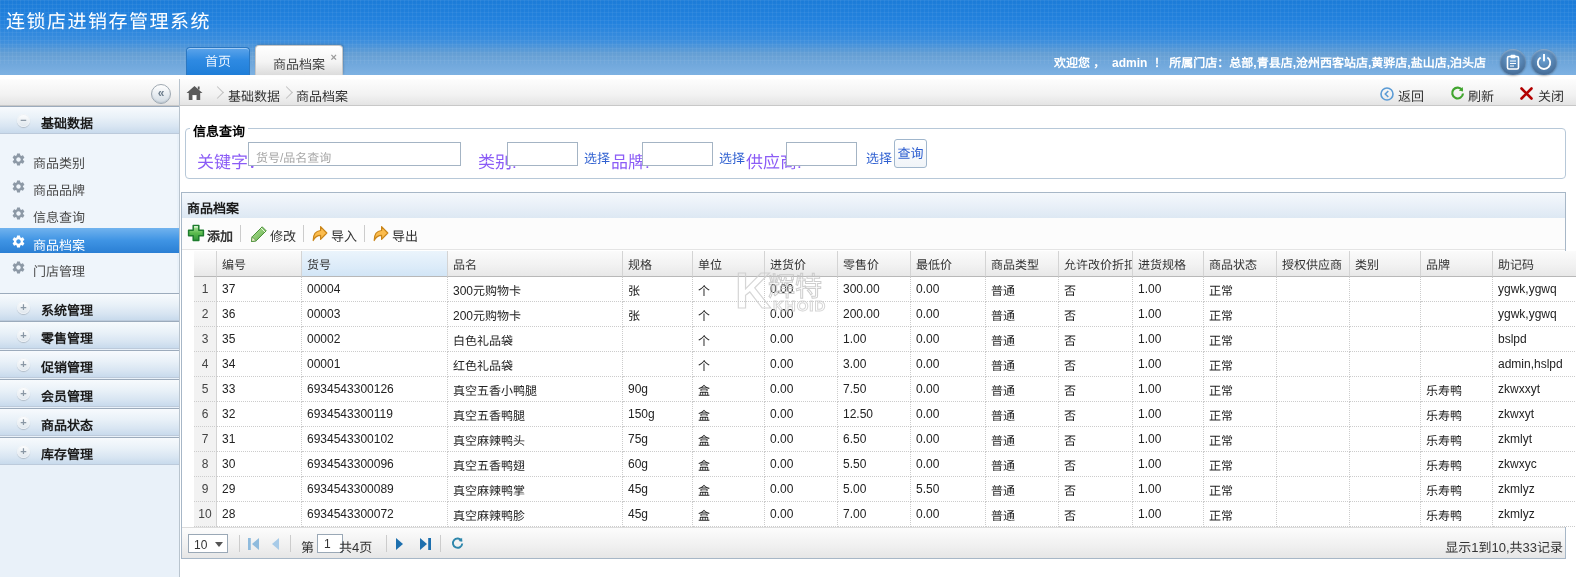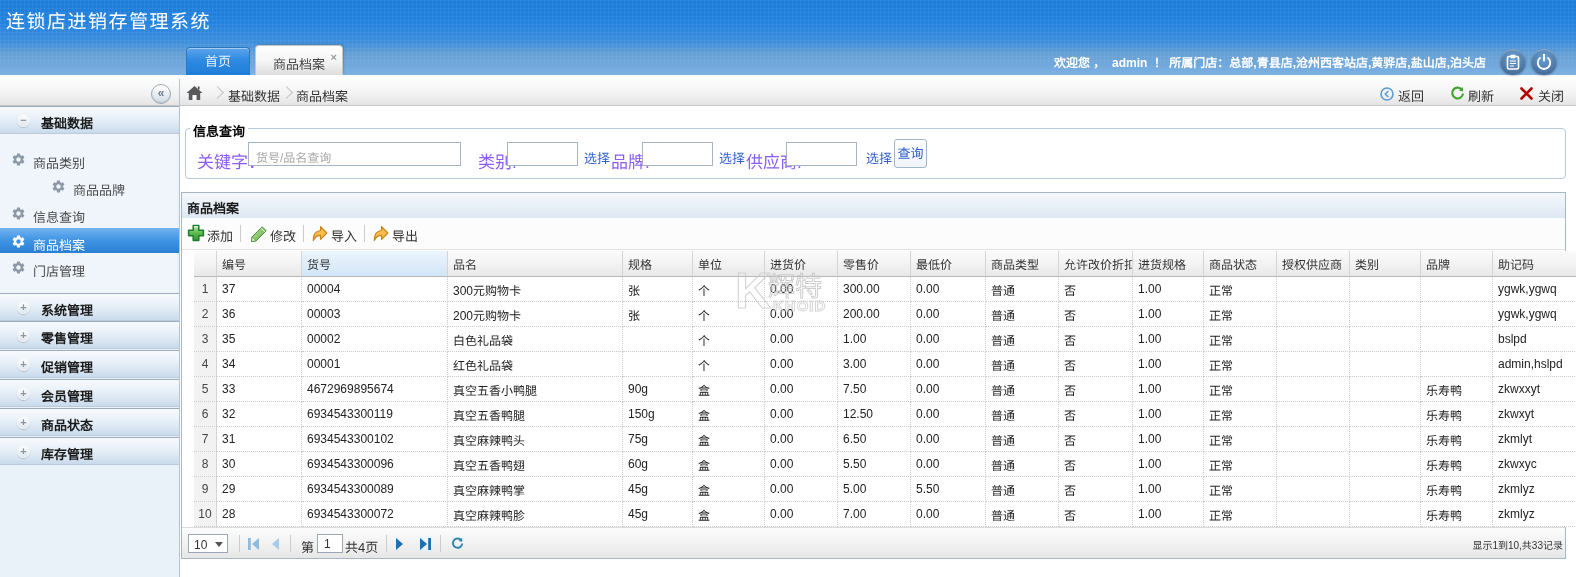--- a/index.html
+++ b/index.html
@@ -95,21 +95,21 @@
 #grid th.rn{padding:0;}
 
 #pager{left:0;top:334px;width:1383px;height:31px;box-sizing:border-box;border-top:1px solid #dcdcdc;
   background:linear-gradient(180deg,#fcfcfc 0%,#f0f0f0 60%,#e6e6e6 100%);}
 #pager .pi{position:absolute;top:9px;font-size:13px;color:#333;}
 #combo{position:absolute;left:6px;top:6px;width:40px;height:19px;box-sizing:border-box;border:1px solid #9aa8b6;background:#fff;}
 #combo .v{position:absolute;left:5px;top:3px;font-size:12px;color:#333;}
 #combo .ar{position:absolute;right:4px;top:7px;width:0;height:0;border-left:4px solid transparent;border-right:4px solid transparent;border-top:5px solid #555;}
 #pgin{position:absolute;left:135px;top:6px;width:26px;height:19px;box-sizing:border-box;border:1px solid #9aa8b6;background:#fff;font-size:12px;color:#333;padding:2px 0 0 6px;}
 .psep{position:absolute;top:7px;width:1px;height:17px;background:#ccc;}
-#pinfo{position:absolute;right:2px;top:9px;font-size:10px;color:#333;}
+#pinfo{position:absolute;right:2px;top:9px;font-size:13px;color:#333;}
 
 
 #wm{left:555px;top:74px;opacity:.8;}
 </style>
 </head>
 <body>
 <svg width="0" height="0" style="position:absolute">
     <defs>
 <path id="gearp" fill="#8d99a6" d="M19.14 12.94c.04-.3.06-.61.06-.94 0-.32-.02-.64-.07-.94l2.03-1.58c.18-.14.23-.41.12-.61l-1.92-3.32c-.12-.22-.37-.29-.59-.22l-2.39.96c-.5-.38-1.03-.7-1.62-.94L14.4 2.81c-.04-.24-.24-.41-.48-.41h-3.84c-.24 0-.43.17-.47.41L9.25 5.35c-.59.24-1.13.57-1.62.94L5.24 5.33c-.22-.08-.47 0-.59.22L2.74 8.87c-.12.21-.08.47.12.61l2.03 1.58c-.05.3-.09.63-.09.94s.02.64.07.94l-2.03 1.58c-.18.14-.23.41-.12.61l1.92 3.32c.12.22.37.29.59.22l2.39-.96c.5.38 1.03.7 1.62.94l.36 2.54c.05.24.24.41.48.41h3.84c.24 0 .44-.17.47-.41l.36-2.54c.59-.24 1.13-.56 1.62-.94l2.39.96c.22.08.47 0 .59-.22l1.92-3.32c.12-.22.07-.47-.12-.61l-2.01-1.58zM12 15.6c-1.98 0-3.6-1.62-3.6-3.6s1.62-3.6 3.6-3.6 3.6 1.62 3.6 3.6-1.62 3.6-3.6 3.6z"></path>
 <path id="gearw" fill="#ffffff" d="M19.14 12.94c.04-.3.06-.61.06-.94 0-.32-.02-.64-.07-.94l2.03-1.58c.18-.14.23-.41.12-.61l-1.92-3.32c-.12-.22-.37-.29-.59-.22l-2.39.96c-.5-.38-1.03-.7-1.62-.94L14.4 2.81c-.04-.24-.24-.41-.48-.41h-3.84c-.24 0-.43.17-.47.41L9.25 5.35c-.59.24-1.13.57-1.62.94L5.24 5.33c-.22-.08-.47 0-.59.22L2.74 8.87c-.12.21-.08.47.12.61l2.03 1.58c-.05.3-.09.63-.09.94s.02.64.07.94l-2.03 1.58c-.18.14-.23.41-.12.61l1.92 3.32c.12.22.37.29.59.22l2.39-.96c.5.38 1.03.7 1.62.94l.36 2.54c.05.24.24.41.48.41h3.84c.24 0 .44-.17.47-.41l.36-2.54c.59-.24 1.13-.56 1.62-.94l2.39.96c.22.08.47 0 .59-.22l1.92-3.32c.12-.22.07-.47-.12-.61l-2.01-1.58zM12 15.6c-1.98 0-3.6-1.62-3.6-3.6s1.62-3.6 3.6-3.6 3.6 1.62 3.6 3.6-1.62 3.6-3.6 3.6z"></path>
@@ -175,21 +175,21 @@
         <span class="ic">−</span>
         <span class="tx">基础数据</span>
       </div>
     <div id="accbody" class="abs">
       <div class="mi" style="top:12px;">
           <svg class="gear" viewBox="0 0 24 24">
             <use href="#gearp"></use>
           </svg>
           <span class="tx">商品类别</span>
         </div>
-      <div class="mi" style="top:39px;margin-left:40px;">
+      <div class="mi" style="top:39px;">
           <svg class="gear" viewBox="0 0 24 24">
             <use href="#gearp"></use>
           </svg>
           <span class="tx">商品品牌</span>
         </div>
       <div class="mi" style="top:66px;">
           <svg class="gear" viewBox="0 0 24 24">
             <use href="#gearp"></use>
           </svg>
           <span class="tx">信息查询</span>
@@ -259,21 +259,21 @@
             <defs>
               <linearGradient id="gg" x1="0" y1="0" x2="0" y2="1">
                 <stop offset="0" stop-color="#b8e8a8"></stop>
                 <stop offset=".5" stop-color="#5cbb4e"></stop>
                 <stop offset="1" stop-color="#2f9638"></stop>
               </linearGradient>
             </defs>
             <path d="M6.2 1.6 h5.6 v4.6 h4.6 v5.6 h-4.6 v4.6 h-5.6 v-4.6 h-4.6 v-5.6 h4.6 Z" fill="url(#gg)" stroke="#1d7c2d" stroke-width="1.5" stroke-linejoin="round"></path>
             <path d="M7.1 2.8 h3.8" stroke="#e0f5d8" stroke-width="1.4"></path>
           </svg>
-        <span class="tbi" style="left:25px;">添加</span>
+        <span class="tbi" style="left:25px;font-weight:bold;">添加</span>
         <div class="tbsep" style="left:58px;"></div>
         <svg class="abs" style="left:69px;top:8px;" width="16" height="16" viewBox="0 0 16 16">
             <defs>
               <linearGradient id="pg" x1="0" y1="0" x2="1" y2="1">
                 <stop offset="0" stop-color="#bce89e"></stop>
                 <stop offset="1" stop-color="#5aa845"></stop>
               </linearGradient>
             </defs>
             <path d="M11.2 0.8 L15.2 4.8 L5.2 14.8 L0.4 15.6 L1.2 10.8 Z" fill="url(#pg)" stroke="#4a9038" stroke-width="1" stroke-linejoin="round"></path>
             <path d="M1.2 10.8 L5.2 14.8 L0.4 15.6 Z" fill="#f0ecd0" stroke="#4a9038" stroke-width=".8"></path>
@@ -403,21 +403,21 @@
               <td>1.00</td>
               <td>正常</td>
               <td></td>
               <td></td>
               <td></td>
               <td>admin,hslpd</td>
             </tr>
         <tr>
               <td class="rn">5</td>
               <td>33</td>
-              <td>4672969895674</td>
+              <td>6934543300126</td>
               <td>真空五香小鸭腿</td>
               <td>90g</td>
               <td>盒</td>
               <td>0.00</td>
               <td>7.50</td>
               <td>0.00</td>
               <td>普通</td>
               <td>否</td>
               <td>1.00</td>
               <td>正常</td>
@@ -537,21 +537,21 @@
         <svg class="abs" style="left:65px;top:10px;" width="13" height="12" viewBox="0 0 13 12">
             <rect x="1" y="0" width="2.8" height="12" fill="#8fbbdd"></rect>
             <path d="M12 0 L5 6 L12 12 Z" fill="#8fbbdd"></path>
           </svg>
         <svg class="abs" style="left:89px;top:10px;" width="9" height="12" viewBox="0 0 9 12">
             <path d="M8 0 L1 6 L8 12 Z" fill="#a8cbe8"></path>
           </svg>
         <div class="psep" style="left:108px;"></div>
         <span class="pi" style="left:119px;">第</span>
         <div id="pgin">1</div>
-        <span class="pi" style="left:163px;">共4页</span>
+        <span class="pi" style="left:157px;">共4页</span>
         <div class="psep" style="left:204px;"></div>
         <svg class="abs" style="left:213px;top:10px;" width="9" height="12" viewBox="0 0 9 12">
             <path d="M1 0 L8 6 L1 12 Z" fill="#1d6fae"></path>
           </svg>
         <svg class="abs" style="left:237px;top:10px;" width="13" height="12" viewBox="0 0 13 12">
             <path d="M1 0 L8 6 L1 12 Z" fill="#1d6fae"></path>
             <rect x="9.2" y="0" width="2.8" height="12" fill="#1d6fae"></rect>
           </svg>
         <div class="psep" style="left:258px;"></div>
         <svg class="abs" style="left:269px;top:9px;" width="13" height="13" viewBox="0 0 15 15">

